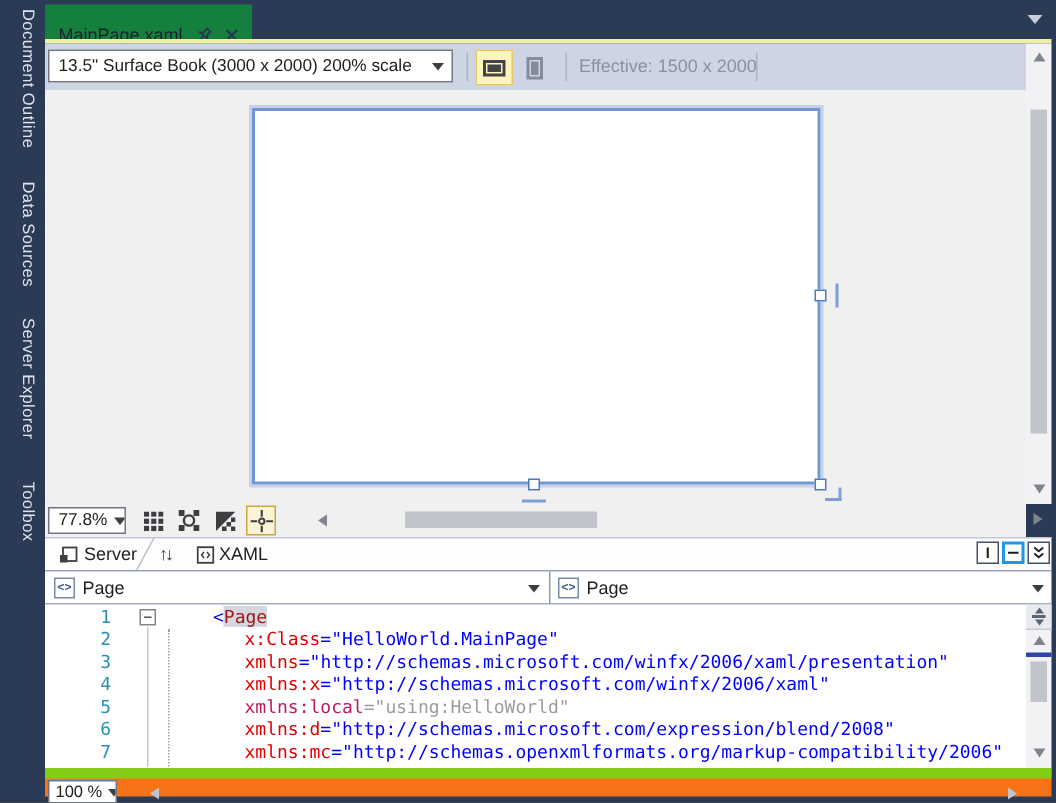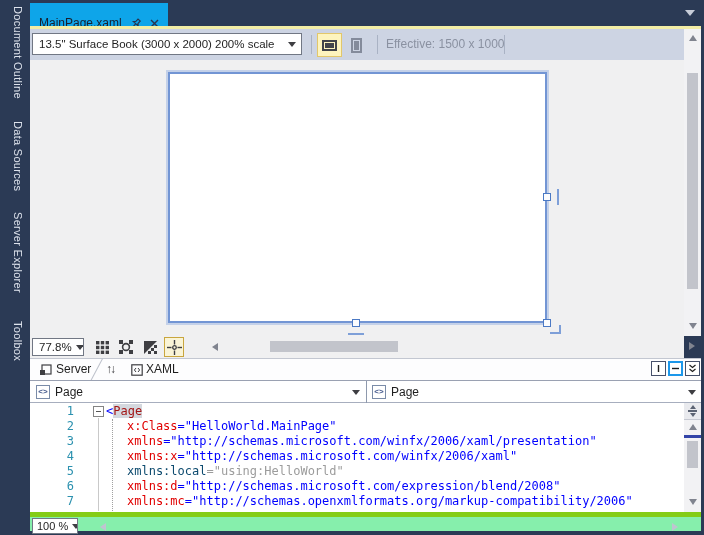--- a/index.html
+++ b/index.html
@@ -14,21 +14,21 @@
   .vtab { position:absolute; left:0; width:30px; cursor:pointer; }
   .vtab .bar { position:absolute; left:3px; top:2px; bottom:2px; width:5px; background:#40506E; }
   .vtab span {
     position:absolute; left:12px; top:0;
     writing-mode:vertical-rl; white-space:nowrap;
     font-size:11px; color:#DDE2EC; letter-spacing:.3px;
   }
   
   .doc-tab {
     position:absolute; left:30px; top:3px; height:40px;
-    background:#0ea5e9; display:flex; align-items:center;
+    background:#15803d; display:flex; align-items:center;
     padding:0 9px 0 9px; gap:9px; cursor:pointer;
   }
   .doc-tab .title { font-size:12px; color:#18202E; white-space:nowrap; }
   .tab-underline { position:absolute; left:30px; top:26px; width:671px; height:3px; background:#F2EDA6; }
   .well-chevron { position:absolute; left:685px; top:10px; }
   
   .toolbar { position:absolute; left:30px; top:29px; width:654px; height:31px; background:#CDD4E3; }
   .combo {
     position:absolute; background:#fff; border:1px solid #717784;
     display:flex; align-items:center; cursor:pointer; overflow:hidden;
@@ -86,40 +86,40 @@
                 color:#44598C; font-size:8px; line-height:12px; text-align:center; font-weight:bold; }
   .crumb-label { position:absolute; top:4px; font-size:12px; color:#1E1E1E; }
   .crumb-arrow { position:absolute; top:9px; width:0; height:0; border:4px solid transparent; border-top:5px solid #3E3E42; border-bottom:none; cursor:pointer;}
   .nav-sep { position:absolute; left:336px; top:0; width:1px; height:22px; background:#8E99AD; }
   
   .editor { position:absolute; left:30px; top:403px; width:654px; height:109px; background:#fff; overflow:hidden;
             font-family:"DejaVu Sans Mono", monospace; font-size:12px; }
   .gutter { position:absolute; left:0; top:1px; width:44px; text-align:right; color:#2B91AF; }
   .gutter .ln { height:15px; line-height:15px; }
   .code { position:absolute; left:76px; top:1px; white-space:pre; }
-  .code-line { height:15px; line-height:15px; }
+  .code-line { height:15px; line-height:15px;margin-left:36px; }
   .code-line.ind { padding-left:21px; }
   .tk-delim { color:#0000FF; } .tk-attr { color:#E00000; } .tk-val { color:#0000FF; }
   .tk-el-hl { color:#A31515; background:#D4D8DE; }
-  .tk-attr-dim { color:#0c4a6e; } .tk-delim-dim { color:#9C9C9C; } .tk-val-dim { color:#9C9C9C; }
+  .tk-attr-dim { color:#be185d; } .tk-delim-dim { color:#9C9C9C; } .tk-val-dim { color:#9C9C9C; }
   .outline-box { position:absolute; left:63px; top:3px; width:11px; height:11px; border:1px solid #848484; background:#fff;
                  display:flex; align-items:center; justify-content:center; cursor:pointer; }
   .outline-box i { width:5px; height:1px; background:#555; }
   .outline-line { position:absolute; left:68px; top:15px; width:1px; height:93px; background:#C9C9C9; }
   .indent-guide { position:absolute; left:82px; top:16px; height:92px; border-left:1px dotted #A0A0A0; }
   
   .split-grip { position:absolute; left:684px; top:403px; width:17px; height:17px; background:#E9EAEE;
                 border-bottom:1px solid #C6C9D2; display:flex; flex-direction:column; align-items:center; justify-content:center; gap:1px; cursor:pointer;}
   .split-grip .t { width:0;height:0;border:3px solid transparent; }
   .split-grip .t.u { border-bottom:4px solid #5B6373; border-top:none; }
   .split-grip .t.d { border-top:4px solid #5B6373; border-bottom:none; }
   .split-grip .b { width:9px; height:2px; background:#5B6373; }
   .caret-marker { position:absolute; left:684px; top:435px; width:17px; height:3px; background:#3344A8; }
   
-  .status-bar { position:absolute; left:30px; top:512px; width:671px; height:19px; background:#86efac; border-top:5px solid #84cc16; }
+  .status-bar { position:absolute; left:30px; top:512px; width:671px; height:19px; background:#f97316; border-top:7px solid #84cc16; }
   
   svg { display:block; }
 </style>
 </head>
 <body>
 
 <div class="win">
 
   <div class="vtab" style="top:6px;">
       <i class="bar"></i>
@@ -166,21 +166,21 @@
       <span class="mon-land">
           <i></i>
         </span>
     </div>
     <div class="orient-btn" style="left:314px;">
       <span class="mon-port">
           <i></i>
         </span>
     </div>
     <i class="tb-sep" style="left:347px; top:6px; height:19px;"></i>
-    <span class="effective" style="left:356px;">Effective: 1500 x 1000</span>
+    <span class="effective" style="left:356px;">Effective: 1500 x 2000</span>
     <i class="tb-sep" style="left:474px; top:6px; height:19px;"></i>
   </div>
 
   <div class="designer">
     <div class="artboard"></div>
     <div class="handle" style="left:513px; top:133px;"></div>
     <div class="handle" style="left:322px; top:259px;"></div>
     <div class="handle" style="left:513px; top:259px;"></div>
     <i class="tick" style="left:527px; top:129px; width:2px; height:16px;"></i>
     <i class="tick" style="left:318px; top:273px; width:16px; height:2px;"></i>

